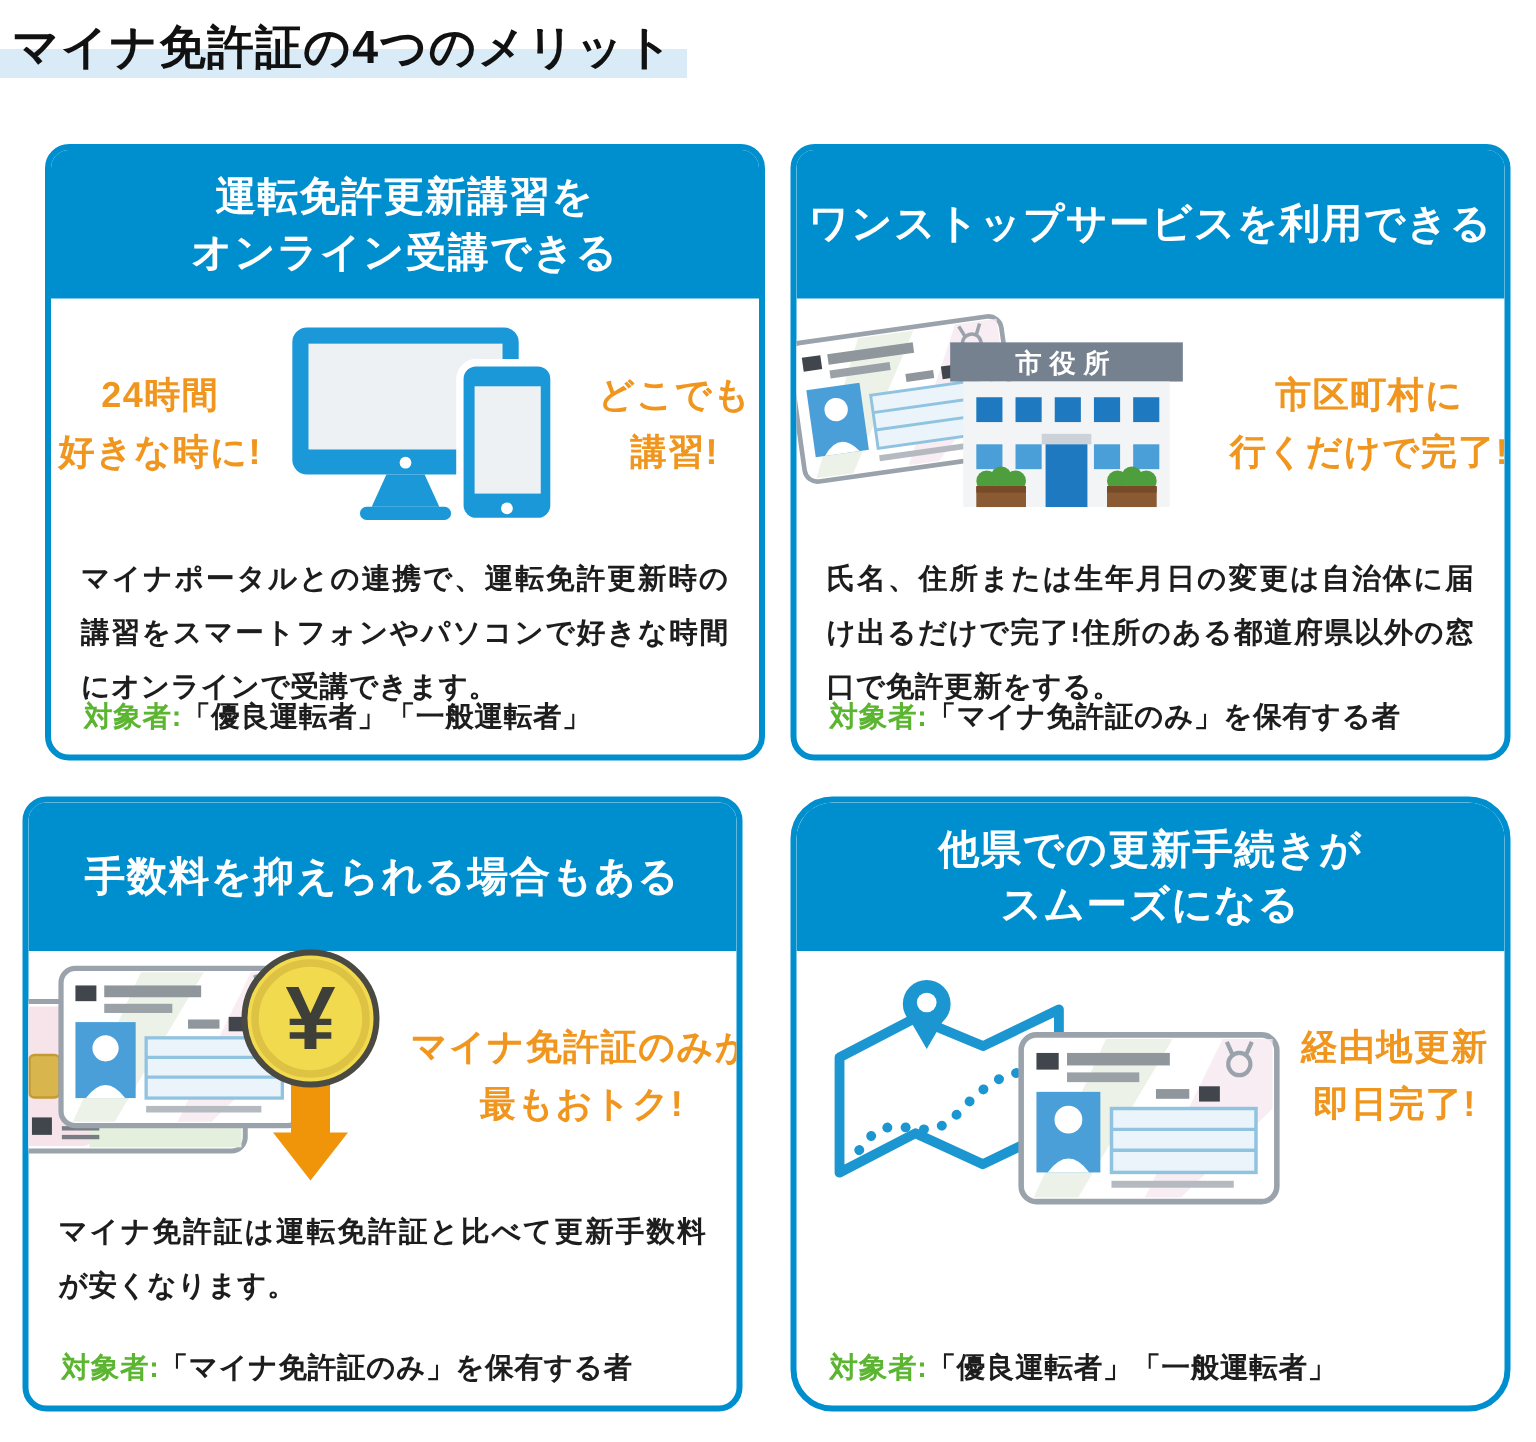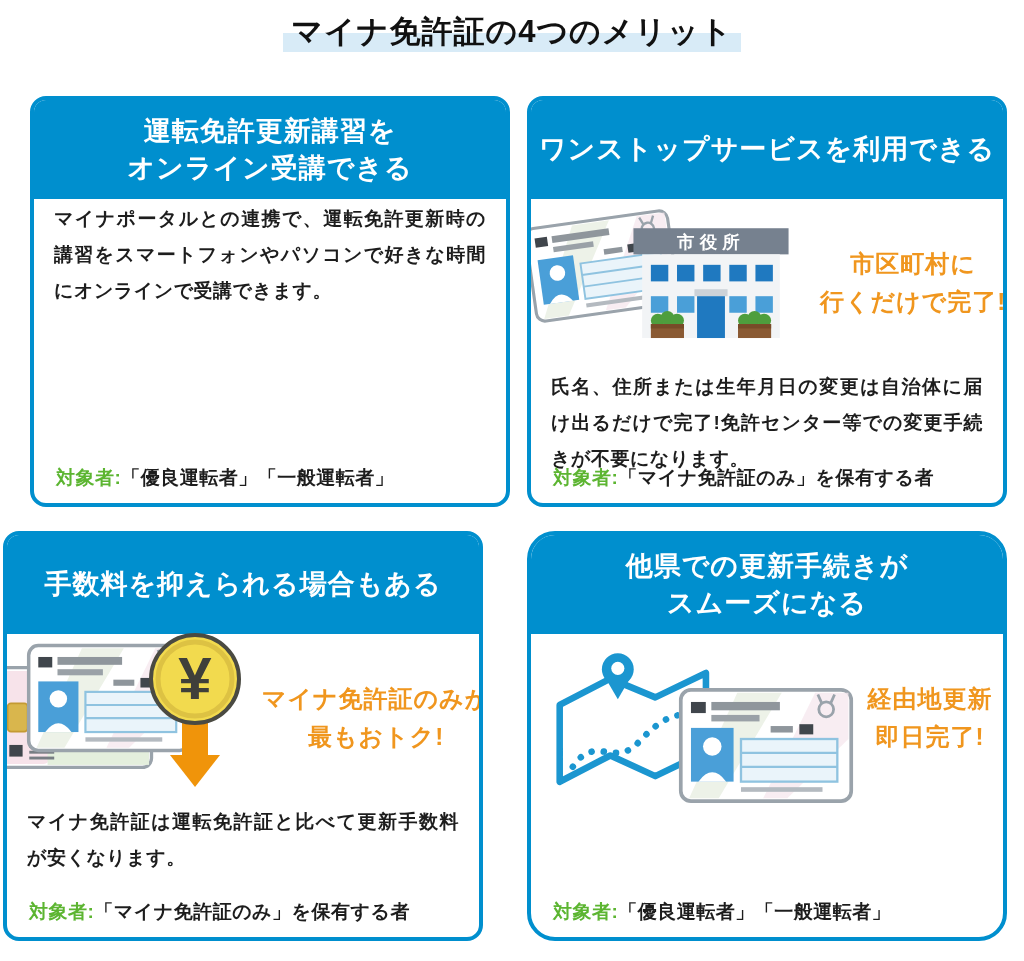--- a/index.html
+++ b/index.html
@@ -2,21 +2,21 @@
 <html><head>
 <meta charset="utf-8">
 <style>
   html,body{margin:0;padding:0;}
   body{
     width:1024px;height:961px;position:relative;background:#ffffff;
     font-family:"Liberation Sans","DejaVu Sans",sans-serif;
     -webkit-font-smoothing:antialiased;
   }
   
-  .title-wrap{position:absolute;top:12px;left:0;width:100%;text-align:center;}
+  .title-wrap{position:absolute;top:12px;left:0;width:100%;}
   .page-title{
     display:inline-block;font-size:31px;font-weight:800;color:#111;
     letter-spacing:1px;line-height:1.3;padding:0 8px;
     background:linear-gradient(transparent 52%, #d8ebf7 52%);
   }
   
   .card{
     position:absolute;width:480px;height:411px;box-sizing:border-box;
     background:#fff;border:4px solid #008fce;border-radius:16px;overflow:hidden;
   }
@@ -90,20 +90,42 @@
 
 <div class="title-wrap">
   <span class="page-title">マイナ免許証の4つのメリット</span>
 </div>
 
 <section class="card" style="left:30px;top:96px;">
   <header class="card-head">
     <div>運転免許更新講習を</div>
     <div>オンライン受講できる</div>
   </header>
+  <div class="illus-row">
+    <div class="callout">
+      <div>24時間</div>
+      <div>好きな時に!</div>
+    </div>
+    <svg width="196" height="140" viewBox="0 0 200 140">
+      <rect x="6" y="4" width="154" height="100" rx="10" fill="#1b98d8"></rect>
+      <rect x="17" y="15" width="132" height="72" fill="#edf1f3"></rect>
+      <circle cx="83" cy="96" r="4" fill="#ffffff"></circle>
+      <polygon points="70,104 96,104 106,126 60,126" fill="#1b98d8"></polygon>
+      <rect x="52" y="126" width="62" height="9" rx="4.5" fill="#1b98d8"></rect>
+      <g>
+        <rect x="120" y="28" width="64" height="108" rx="11" fill="#1b98d8" stroke="#ffffff" stroke-width="5"></rect>
+        <rect x="130" y="44" width="45" height="73" fill="#edf1f3"></rect>
+        <circle cx="152" cy="127" r="4" fill="#ffffff"></circle>
+      </g>
+    </svg>
+    <div class="callout">
+      <div>どこでも</div>
+      <div>講習!</div>
+    </div>
+  </div>
   <p class="body-text">マイナポータルとの連携で、運転免許更新時の講習をスマートフォンやパソコンで好きな時間にオンラインで受講できます。</p>
   <p class="audience">
     <span class="aud-label">対象者:</span><span>「優良運転者」「一般運転者」</span>
   </p>
 </section>
 
 <section class="card" style="left:527px;top:96px;">
   <header class="card-head">
     <div>ワンストップサービスを利用できる</div>
   </header>
@@ -145,27 +167,27 @@
           <rect x="136" y="116" width="38" height="16" fill="#8a5a33"></rect>
             <rect x="136" y="116" width="38" height="5" fill="#774b28"></rect>
         </g>
       </svg>
     </div>
     <div class="callout">
       <div>市区町村に</div>
       <div>行くだけで完了!</div>
     </div>
   </div>
-  <p class="body-text">氏名、住所または生年月日の変更は自治体に届け出るだけで完了!免許センター等での変更手続きが不要になります。</p>
+  <p class="body-text">氏名、住所または生年月日の変更は自治体に届け出るだけで完了!住所のある都道府県以外の窓口で免許更新をする。</p>
   <p class="audience">
     <span class="aud-label">対象者:</span><span>「マイナ免許証のみ」を保有する者</span>
   </p>
 </section>
 
-<section class="card" style="left:3px;top:531px;height:410px;">
+<section class="card" style="left:15px;top:531px;height:410px;">
   <header class="card-head">
     <div>手数料を抑えられる場合もある</div>
   </header>
   <div class="illus-row">
     <div class="cluster c3-cluster">
       <svg style="left:0;top:26px;" width="158" height="105" viewBox="0 0 190 126">
         <use href="#sym-mycard"></use>
       </svg>
       <svg style="left:30px;top:4px;" width="166" height="110" viewBox="0 0 190 126">
         <use href="#sym-license"></use>

